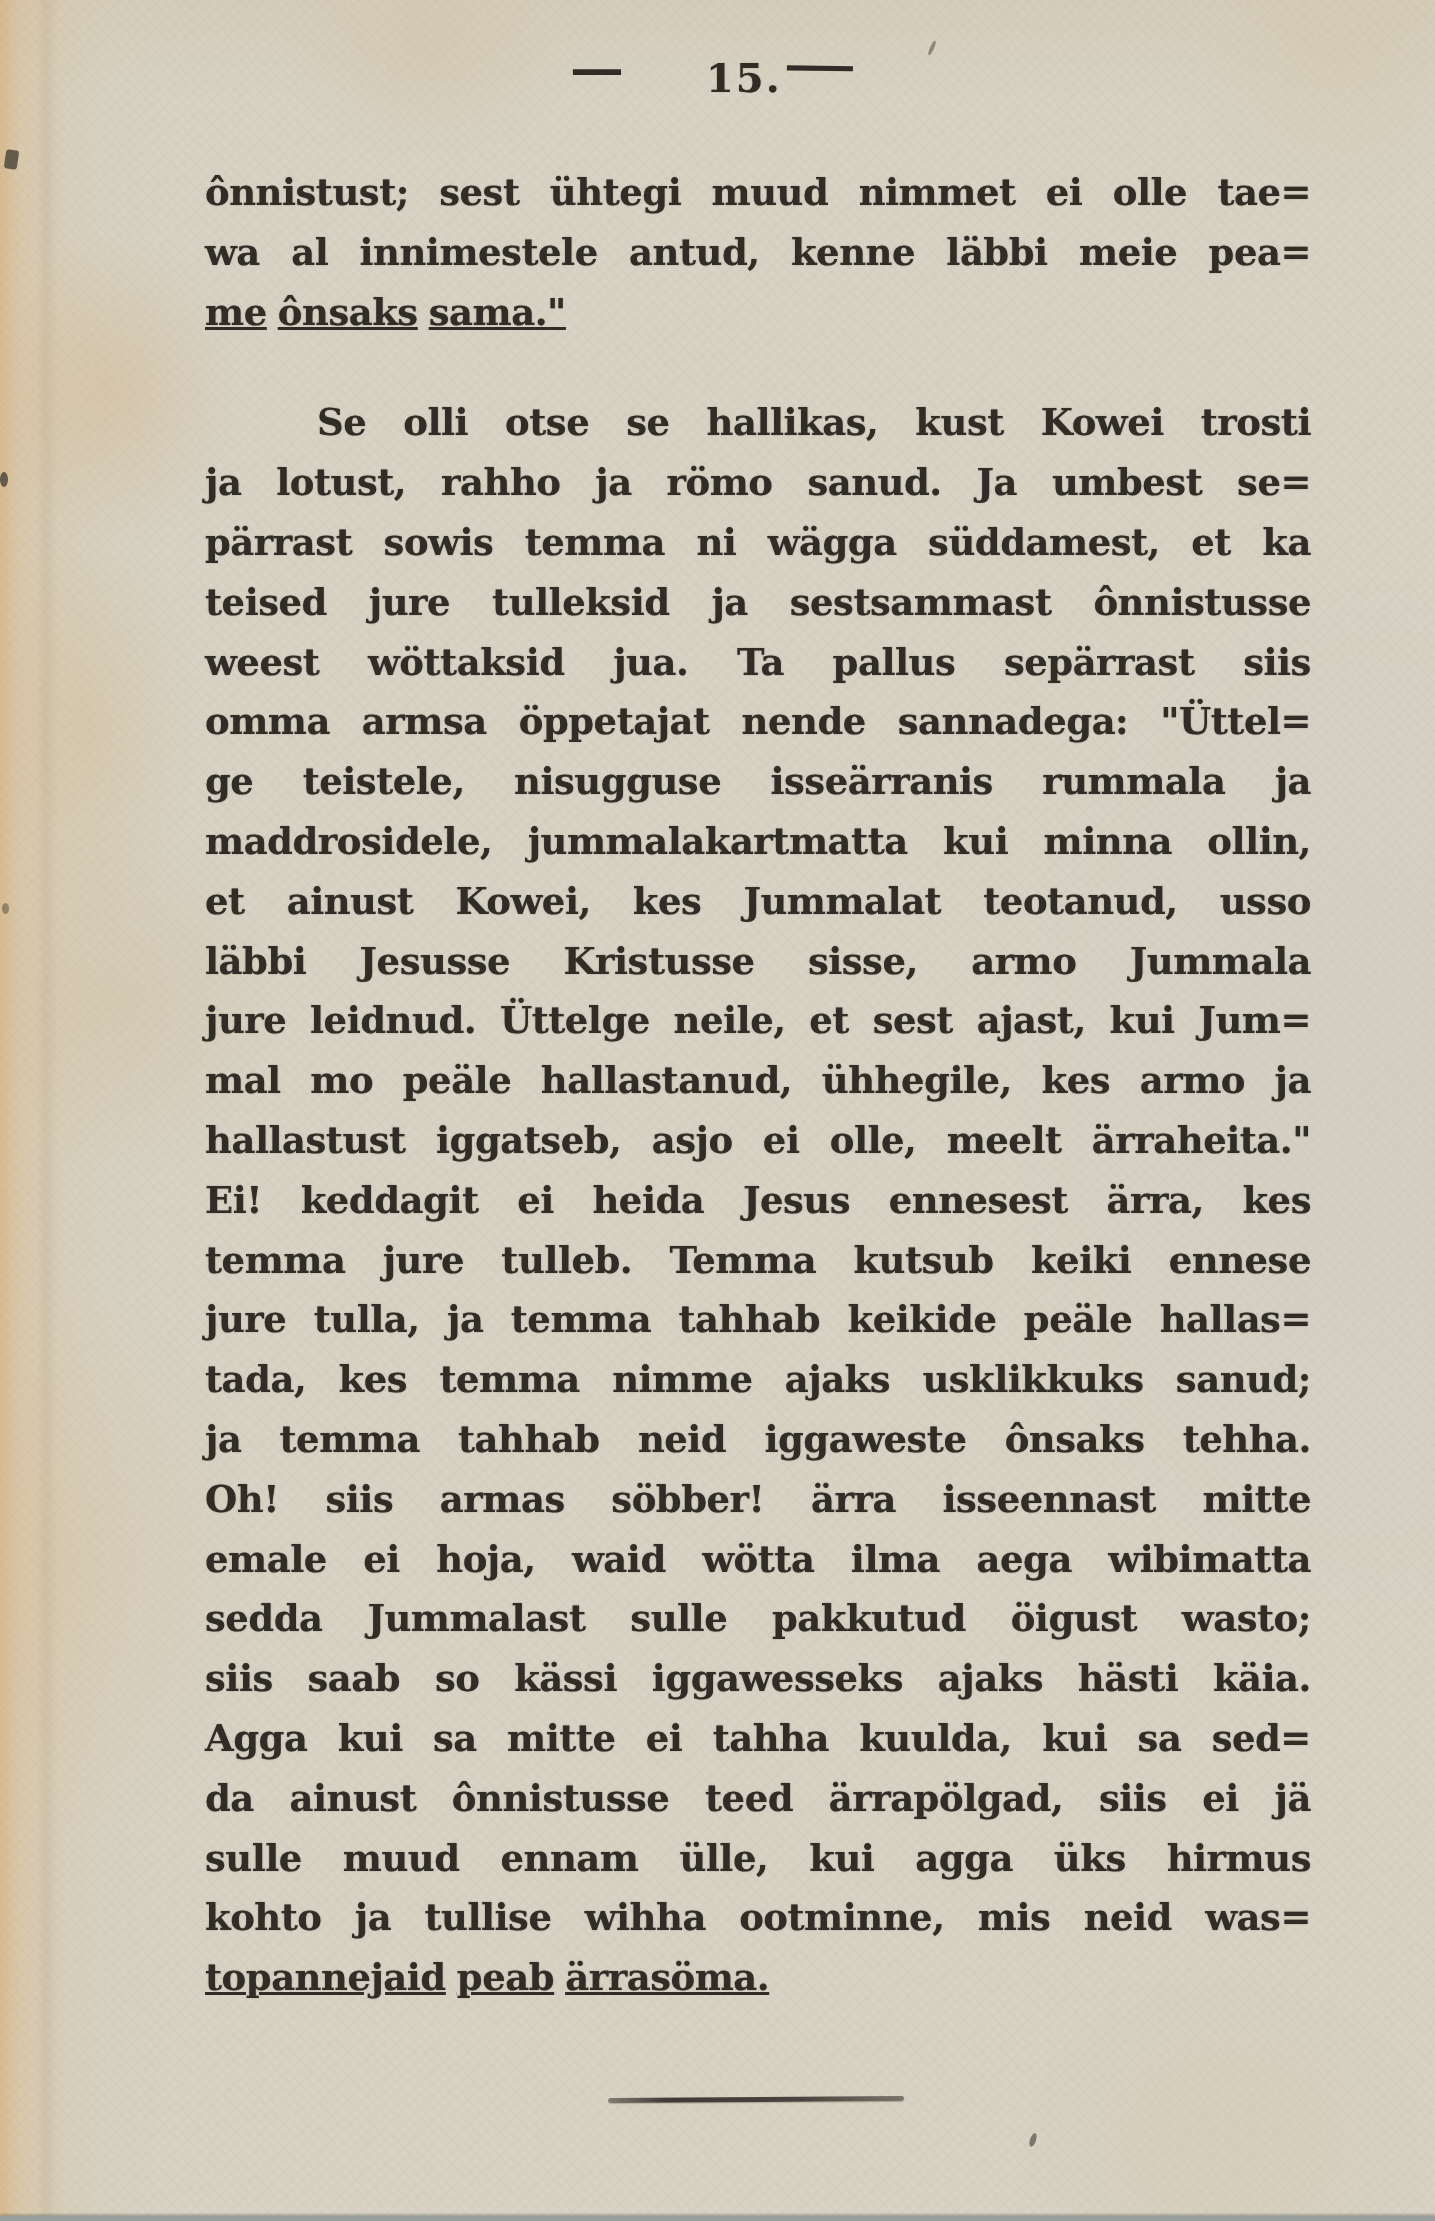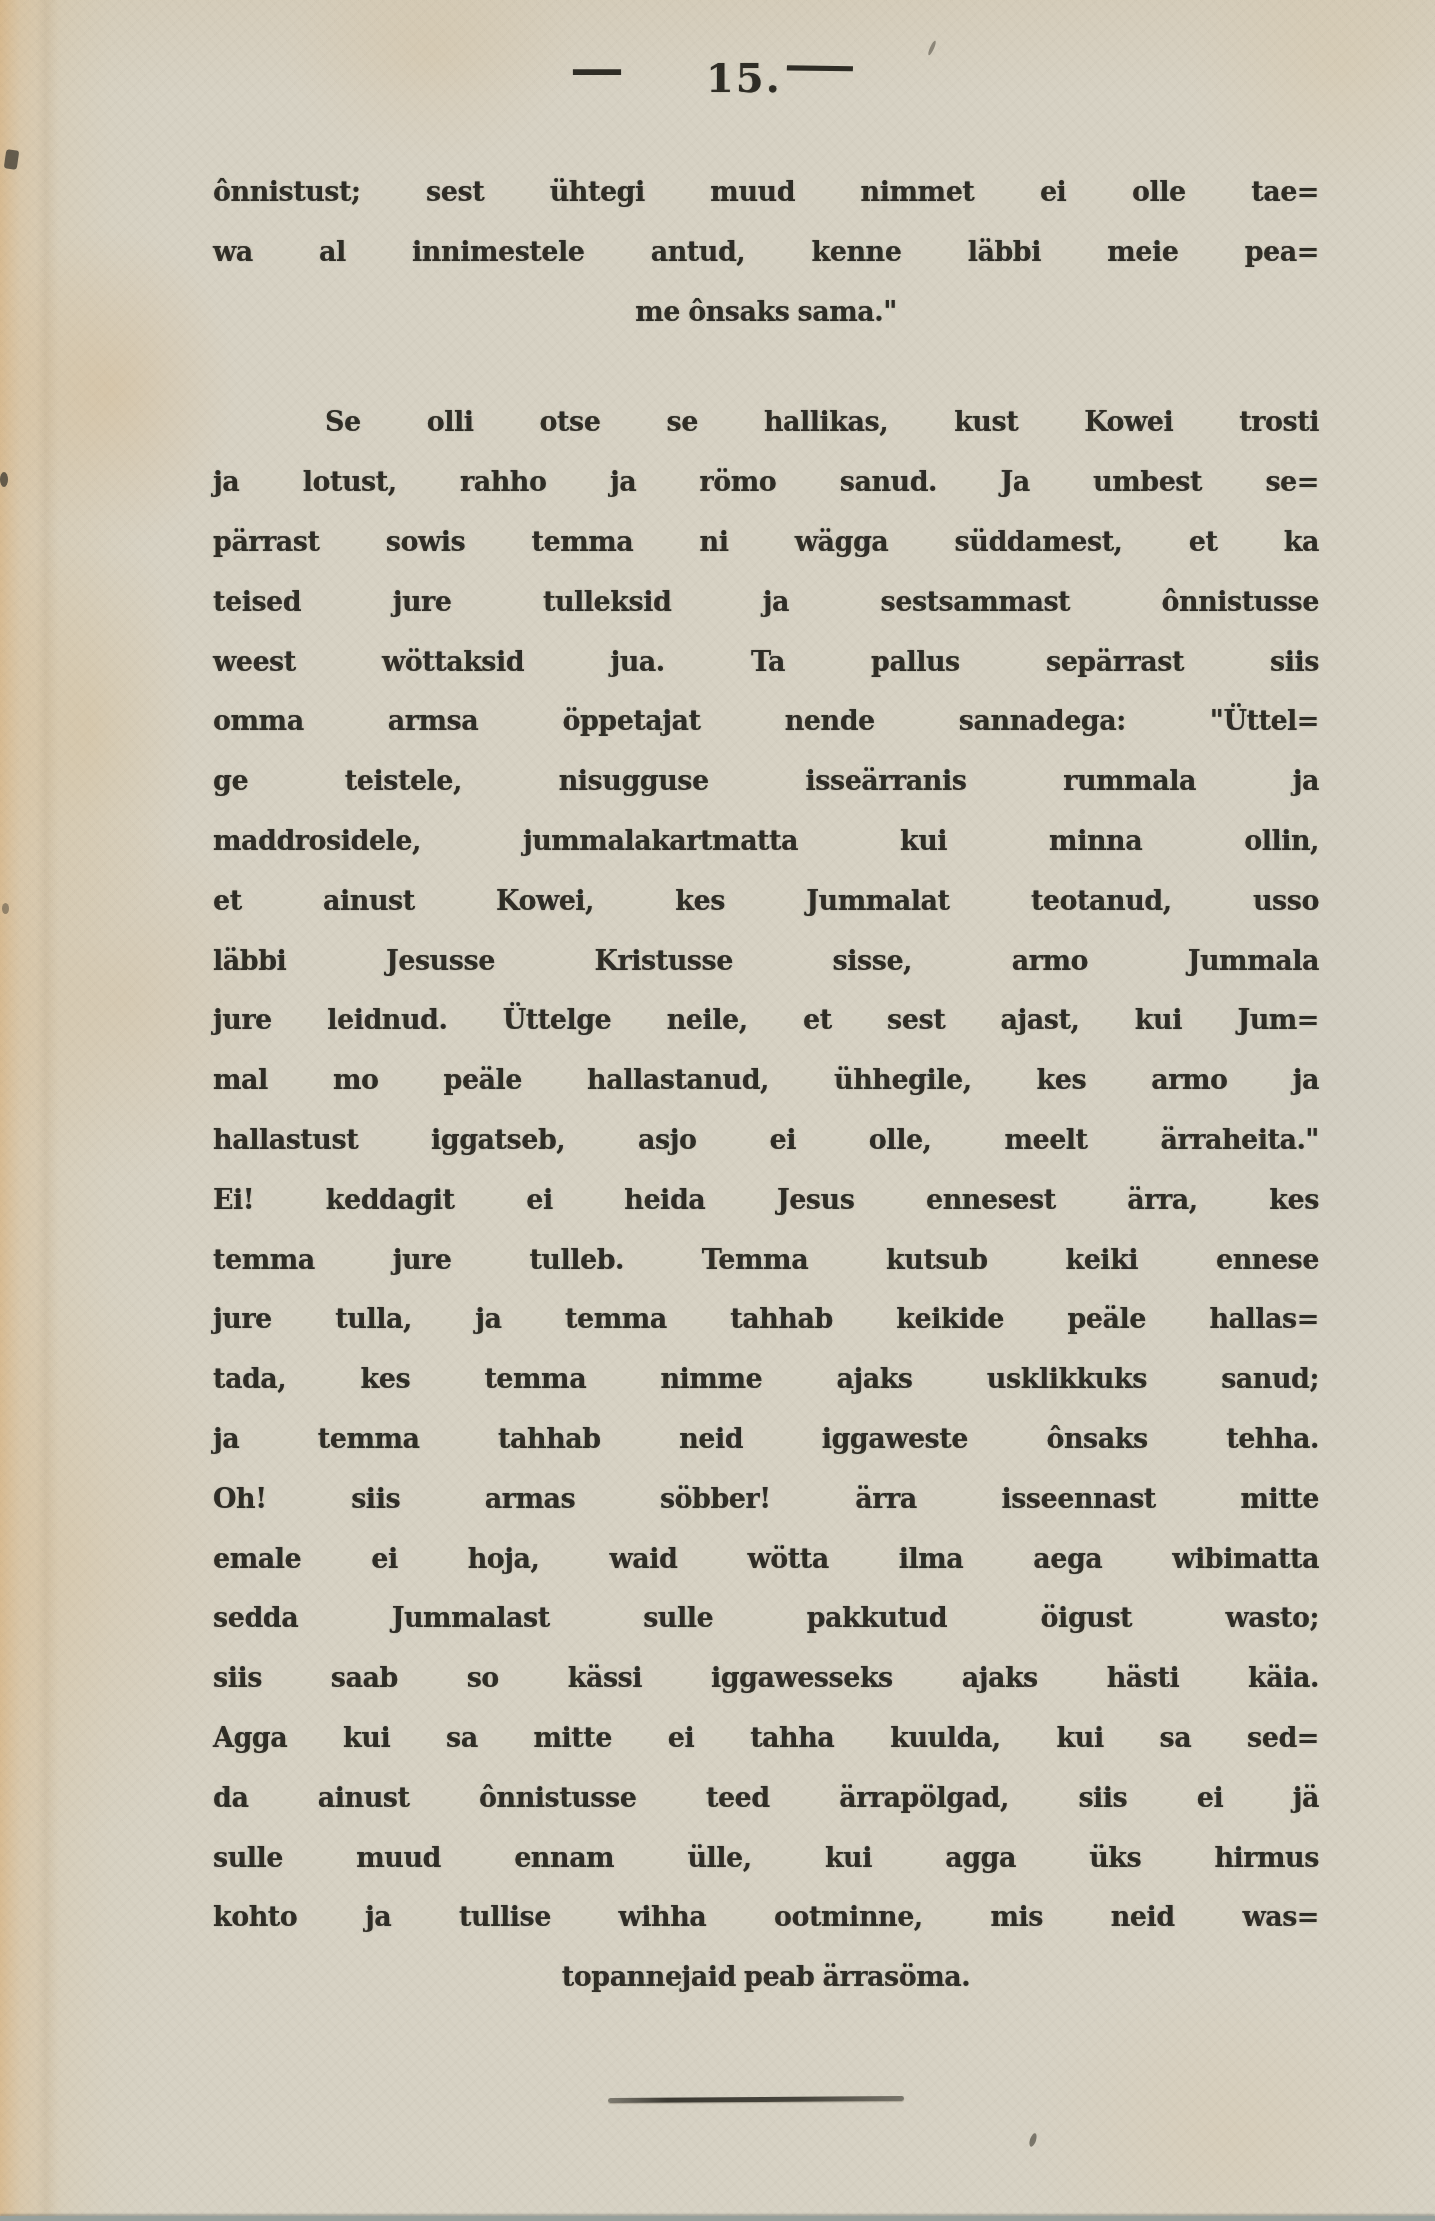--- a/index.html
+++ b/index.html
@@ -26,26 +26,26 @@
   }
   .crease{position:absolute;top:0;bottom:0;left:36px;width:22px;
     background:linear-gradient(90deg, rgba(0,0,0,0) 0, rgba(140,115,80,.10) 45%, rgba(0,0,0,0) 100%);}
   
   .hdr-num{position:absolute;left:706px;top:54px;font-size:40px;font-weight:700;
     letter-spacing:2px;text-shadow:0 0 1px rgba(40,38,30,.6);}
   .hdr-dash{position:absolute;font-size:40px;font-weight:700;transform-origin:left center;}
   .hdr-dash.l{left:570px;top:44px;transform:scaleX(1.35) scaleY(1.2);}
   .hdr-dash.r{left:783px;top:40px;transform:scaleX(1.85) scaleY(1.1) rotate(1.2deg);}
   
-  .text-col{position:absolute;left:213px;top:165px;width:1106px;
-    font-size:27px;font-weight:700;letter-spacing:-0.5px;
+  .text-col{position:absolute;left:205px;top:165px;width:1106px;
+    font-size:37px;font-weight:700;letter-spacing:-0.5px;
     text-shadow:0 0 1.2px rgba(45,43,36,.55);}
   .para + .para{margin-top:51px;}
   .line{display:flex;justify-content:space-between;height:59.8px;line-height:54px;white-space:nowrap;}
-  .line.last{justify-content:center;gap:.30em;}
+  .line.last{justify-content:flex-start;gap:.30em;text-decoration:underline;}
   .line.indent{padding-left:112px;}
   
   .footer-rule{position:absolute;left:608px;top:2097px;width:296px;height:5px;
     background:linear-gradient(90deg, rgba(58,56,48,.55), #3c3a33 20%, #46443c 65%, rgba(58,56,48,.6));
     border-radius:3px;transform:rotate(-0.4deg);box-shadow:0 1px 1px rgba(120,110,90,.4);}
   .speck{position:absolute;background:rgba(62,58,48,.75);border-radius:50%;}
   .sp1{left:5px;top:150px;width:13px;height:19px;border-radius:3px;transform:rotate(8deg);}
   .sp2{left:0px;top:472px;width:8px;height:15px;}
   .sp3{left:2px;top:903px;width:7px;height:11px;opacity:.6;}
   .sp4{left:1030px;top:2133px;width:6px;height:14px;transform:rotate(18deg);opacity:.8;}

